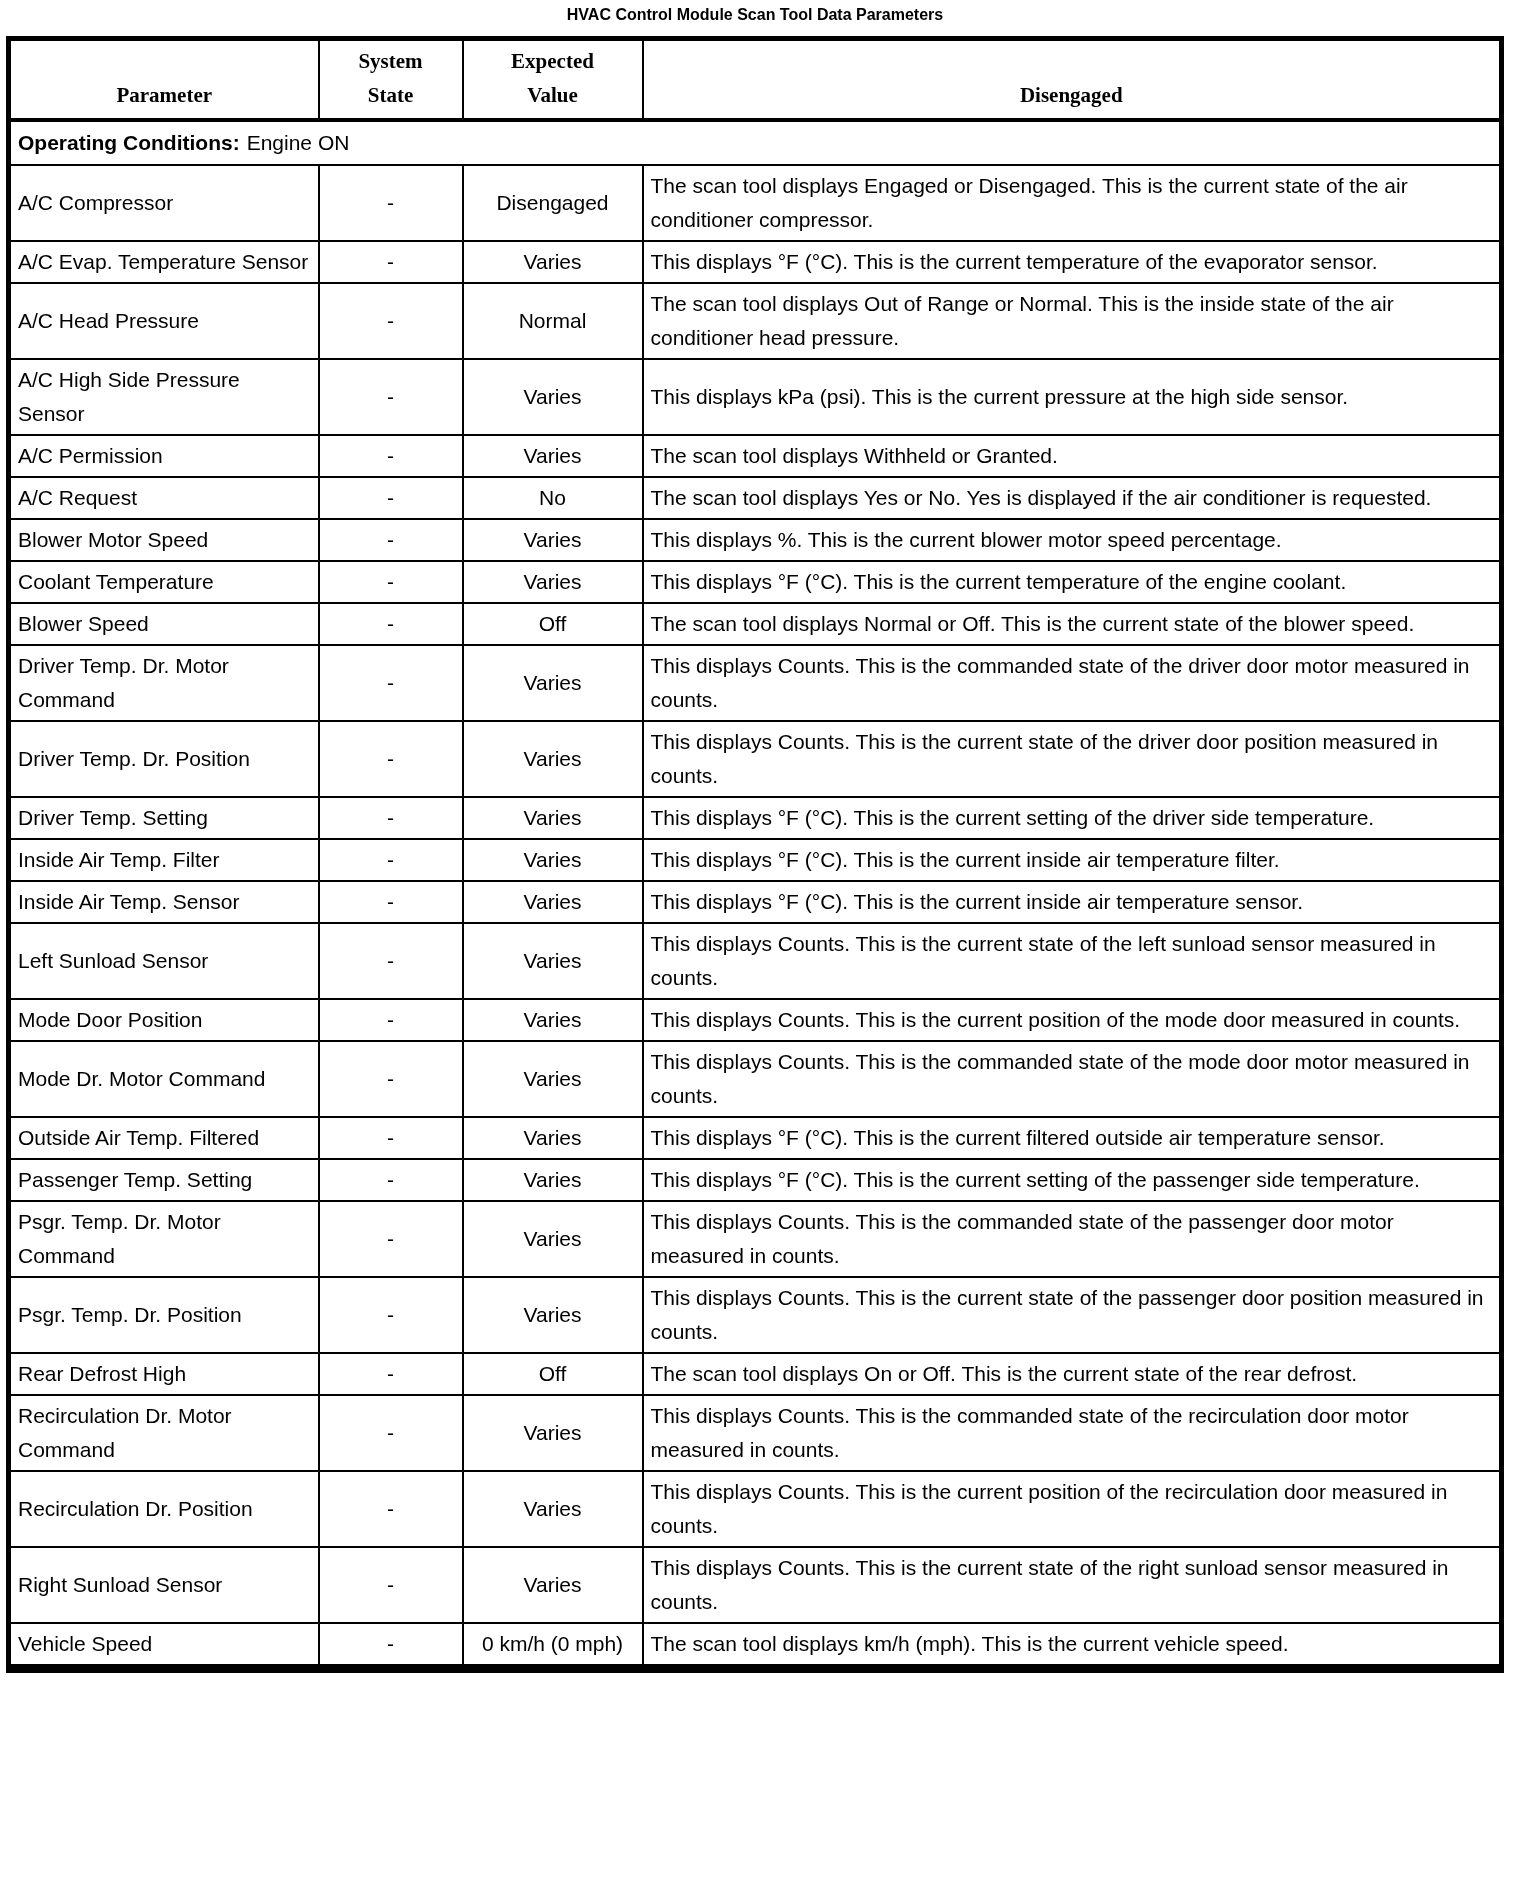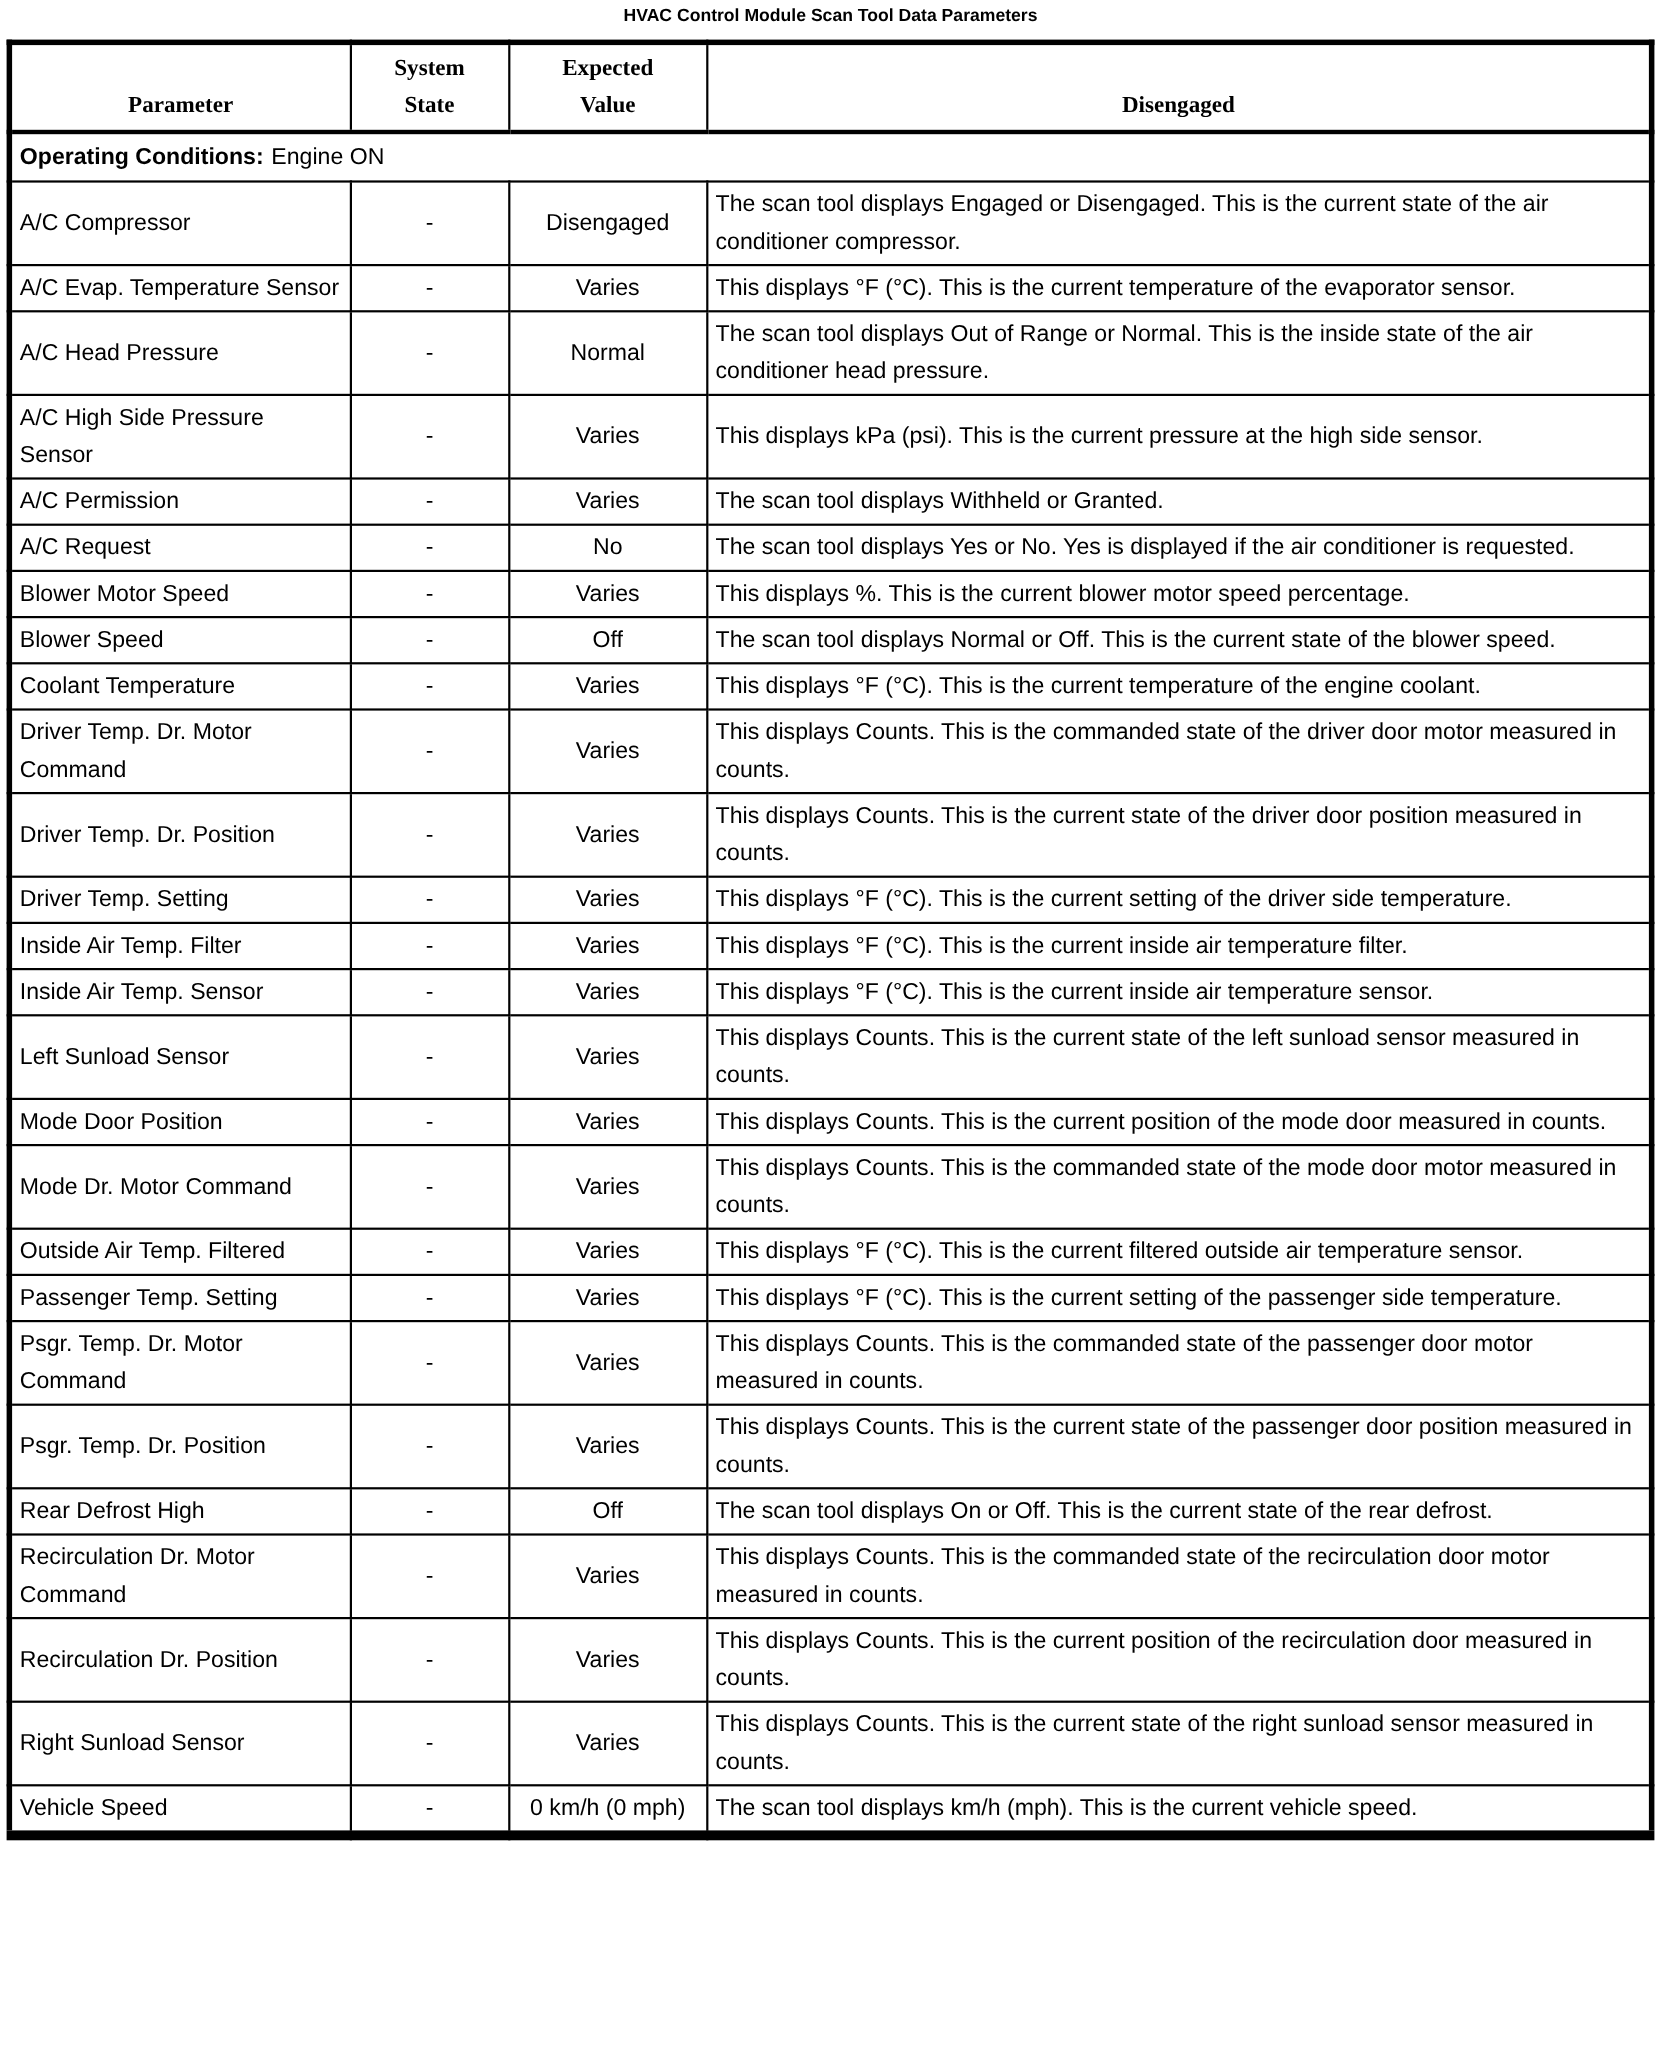--- a/index.html
+++ b/index.html
@@ -129,32 +129,32 @@
       <td class="value-cell">No</td>
       <td class="desc-cell">The scan tool displays Yes or No. Yes is displayed if the air conditioner is requested.</td>
     </tr>
         <tr>
       <td class="param-cell">Blower Motor Speed</td>
       <td class="state-cell">-</td>
       <td class="value-cell">Varies</td>
       <td class="desc-cell">This displays %. This is the current blower motor speed percentage.</td>
     </tr>
         <tr>
+      <td class="param-cell">Coolant Temperature</td>
+      <td class="state-cell">-</td>
+      <td class="value-cell">Varies</td>
+      <td class="desc-cell">This displays °F (°C). This is the current temperature of the engine coolant.</td>
+    </tr>
+        <tr>
       <td class="param-cell">Blower Speed</td>
       <td class="state-cell">-</td>
       <td class="value-cell">Off</td>
       <td class="desc-cell">The scan tool displays Normal or Off. This is the current state of the blower speed.</td>
     </tr>
         <tr>
-      <td class="param-cell">Coolant Temperature</td>
-      <td class="state-cell">-</td>
-      <td class="value-cell">Varies</td>
-      <td class="desc-cell">This displays °F (°C). This is the current temperature of the engine coolant.</td>
-    </tr>
-        <tr>
       <td class="param-cell">Driver Temp. Dr. Motor Command</td>
       <td class="state-cell">-</td>
       <td class="value-cell">Varies</td>
       <td class="desc-cell">This displays Counts. This is the commanded state of the driver door motor measured in counts.</td>
     </tr>
         <tr>
       <td class="param-cell">Driver Temp. Dr. Position</td>
       <td class="state-cell">-</td>
       <td class="value-cell">Varies</td>
       <td class="desc-cell">This displays Counts. This is the current state of the driver door position measured in counts.</td>

